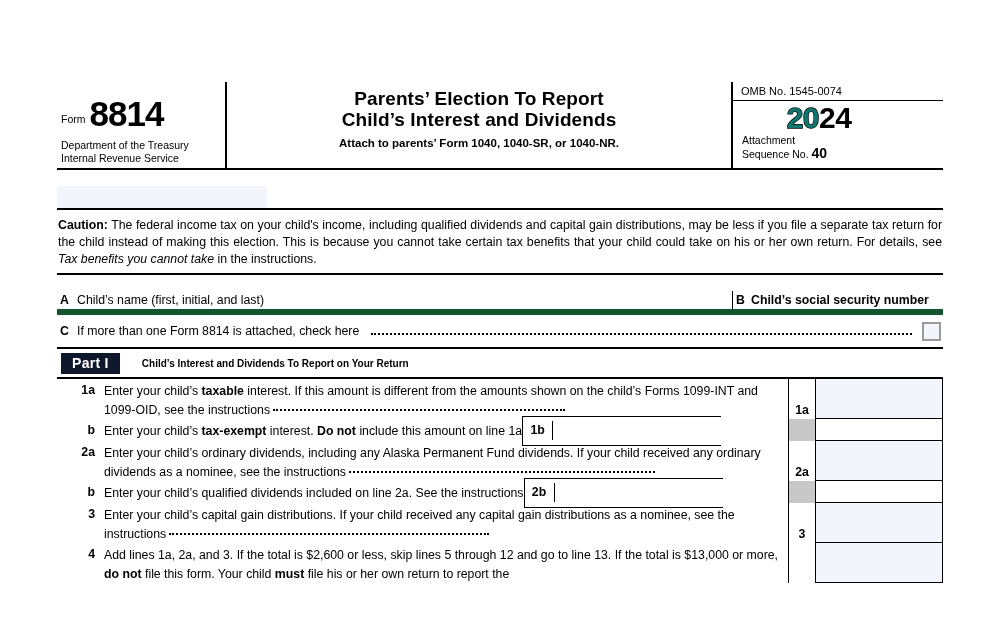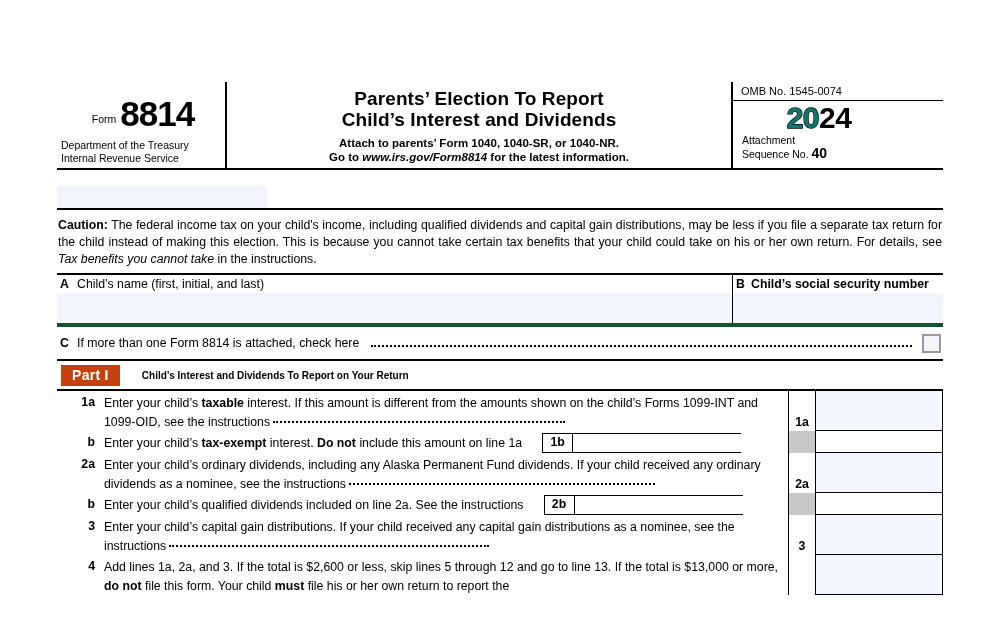--- a/index.html
+++ b/index.html
@@ -29,21 +29,21 @@
     display: flex;
     height: 88px;
     border-bottom: 2px solid #000;
   }
   .hdr-left {
     width: 170px;
     border-right: 2px solid #000;
     padding: 4px 0 0 4px;
     position: relative;
   }
-  .form-line { display: flex; align-items: flex-end; height: 44px; justify-content: center; }
+  .form-line { display: flex; align-items: flex-end; height: 44px; }
   .form-word { font-size: 10.5px; padding-bottom: 5px; padding-right: 4px; }
   .form-num { font-size: 35px; font-weight: bold; line-height: 0.95; letter-spacing: -1px; }
   .dept { font-size: 10.5px; line-height: 12.5px; margin-top: 9px; }
 
   .hdr-mid {
     flex: 1;
     text-align: center;
     padding-top: 6px;
     border-right: 2px solid #000;
   }
@@ -85,21 +85,21 @@
   
   .caution {
     font-size: 12.3px;
     line-height: 16.8px;
     padding: 7px 1px 6px 1px;
     text-align: justify;
     border-bottom: 2px solid #000;
   }
 
   
-  .abrow { display: flex; border-bottom: 4px solid #14532d; height: 52px; }
+  .abrow { display: flex; border-bottom: 6px solid #14532d; height: 40px; align-items: flex-end; }
   .abcell { flex: 1; border-right: 1px solid #000; display: flex; flex-direction: column; }
   .abcell.last { border-right: none; width: 210px; flex: none; }
   .ablabel { font-size: 12.3px; padding: 2px 0 0 3px; height: 18px; }
   .ablabel .ltr { font-weight: bold; display: inline-block; width: 17px; }
   .ablabel.bold-txt { font-weight: bold; }
   .ablabel.bold-txt .ltr { width: 15px; }
   .abinput { flex: 1; background: #f2f5fc; }
 
   
   .crow {
@@ -125,21 +125,21 @@
   }
 
   
   .partbar {
     display: flex; align-items: center;
     height: 30px;
     border-bottom: 2px solid #000;
     padding-left: 4px;
   }
   .parttag {
-    background: #c2410c; color: #fff;
+    background: #0f172a; color: #fff;
     font-size: 14px; font-weight: bold;
     padding: 2px 11px 3px 11px;
     letter-spacing: 0.3px;
   }
   .parttitle { font-size: 10px; font-weight: bold; margin-left: 22px; }
 
   
   .lines { position: relative; }
   .lrow { display: flex; align-items: stretch; }
   .lnum {
@@ -183,24 +183,24 @@
   .leader {
     display: inline-block;
     border-bottom: 2.5px dotted #000;
     position: relative; top: -3px;
     margin: 0 3px;
   }
 
   
   .subbox {
     display: inline-flex;
-    align-items: flex-end;
-    height: 20px;
+    align-items: center;
+    height: 30px;
     vertical-align: middle;
-    margin-left: 20px;
+    margin-left: 0;
     border-left: 1px solid #000;
     border-top: 1px solid #000;
     border-bottom: 1px solid #000;
   }
   .subbox .sb-n {
     width: 30px;
     font-size: 12.3px; font-weight: bold;
     text-align: center;
     border-right: 1px solid #000;
     line-height: 19px;
@@ -226,21 +226,20 @@
       <div class="dept">
         <div>Department of the Treasury</div>
         <div>Internal Revenue Service</div>
       </div>
     </div>
 
     <div class="hdr-mid">
       <div class="title1">Parents’ Election To Report</div>
       <div class="title1">Child’s Interest and Dividends</div>
       <div class="sub1">Attach to parents’ Form 1040, 1040-SR, or 1040-NR.</div>
-      <div class="sub2"><span>Go to </span><span class="bital">www.irs.gov/Form8814</span><span> for the latest information.</span></div>
     </div>
 
     <div class="hdr-right">
       <div class="omb">OMB No. 1545-0074</div>
       <div class="yearbox">
         <div class="year"><span class="hollow">20</span><span>24</span></div>
         <div class="attach">
           <div>Attachment</div>
           <div><span>Sequence No.</span> <span class="seqno">40</span></div>
         </div>

